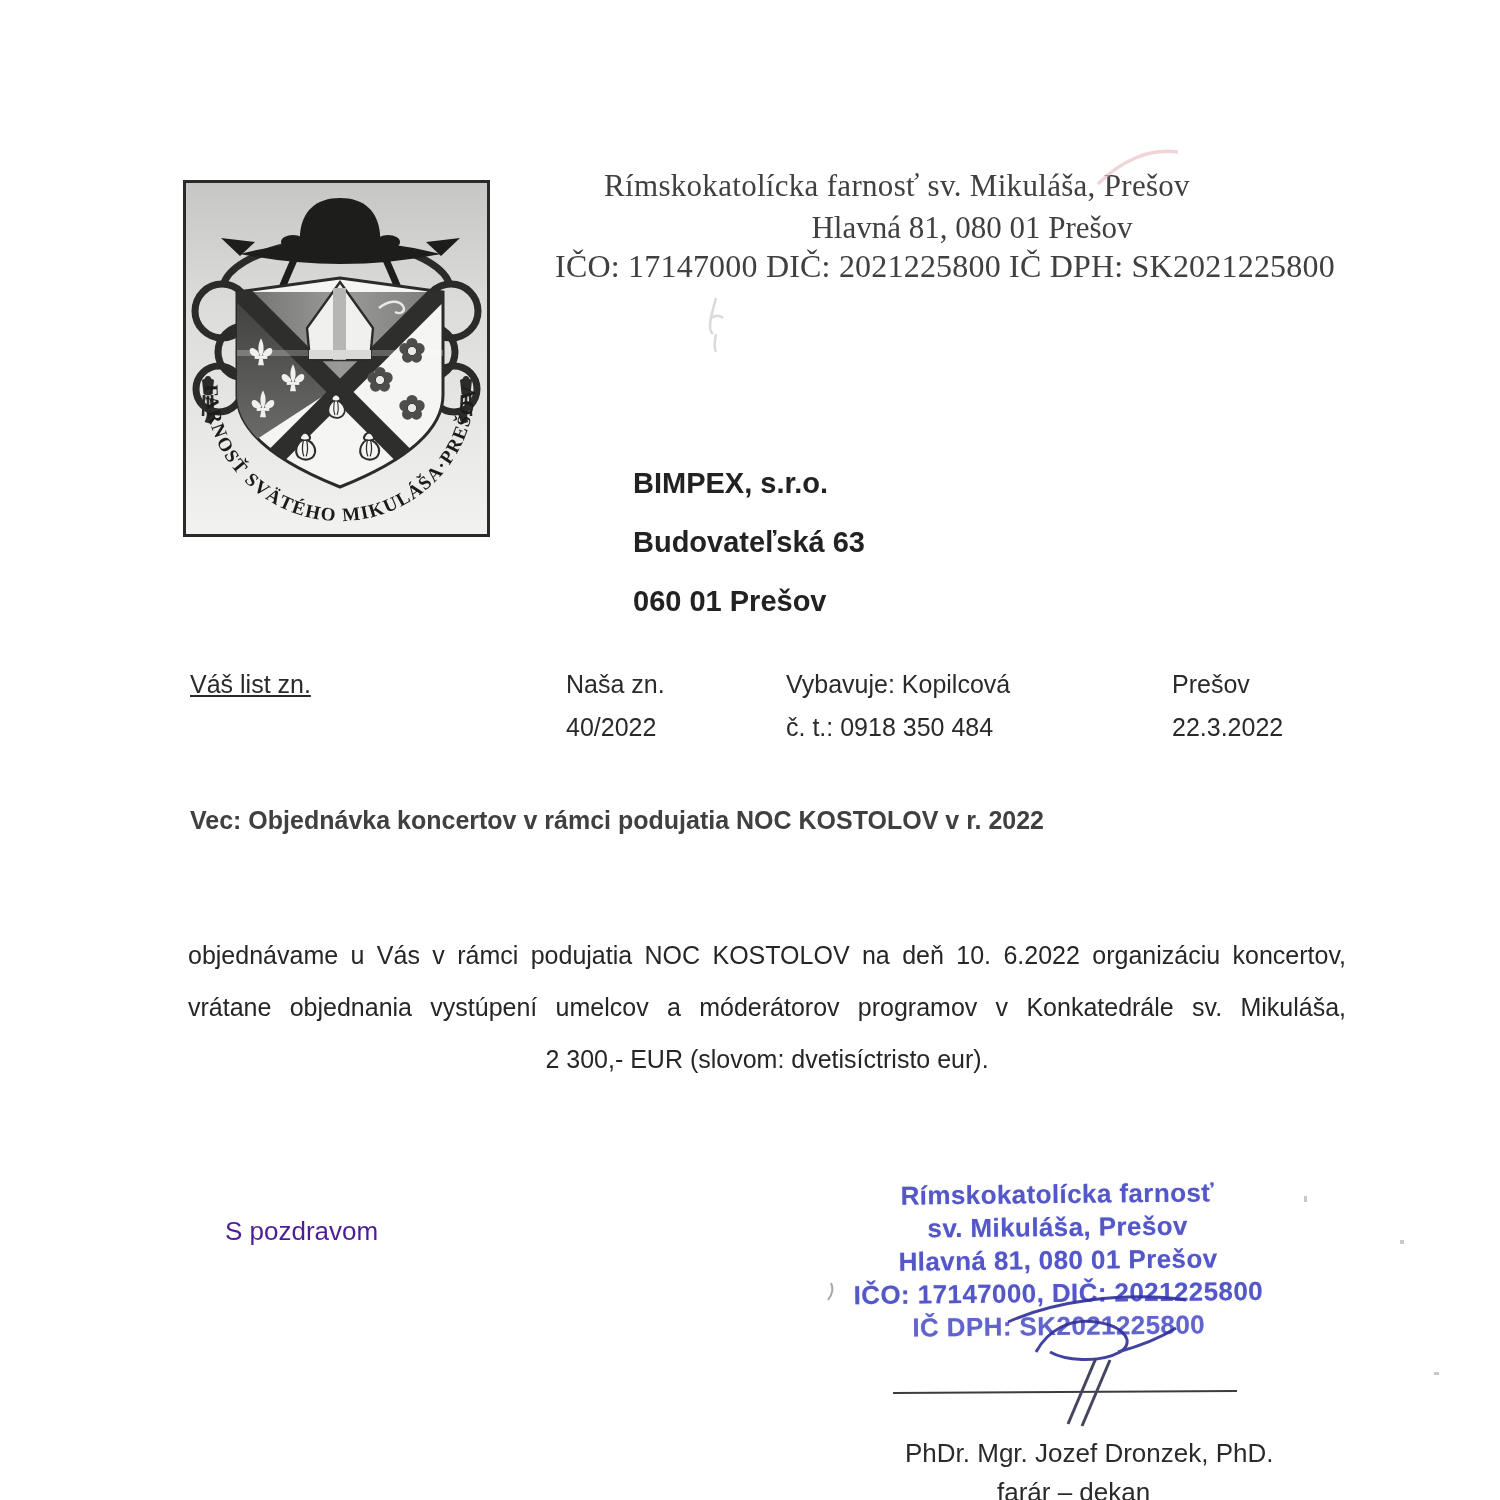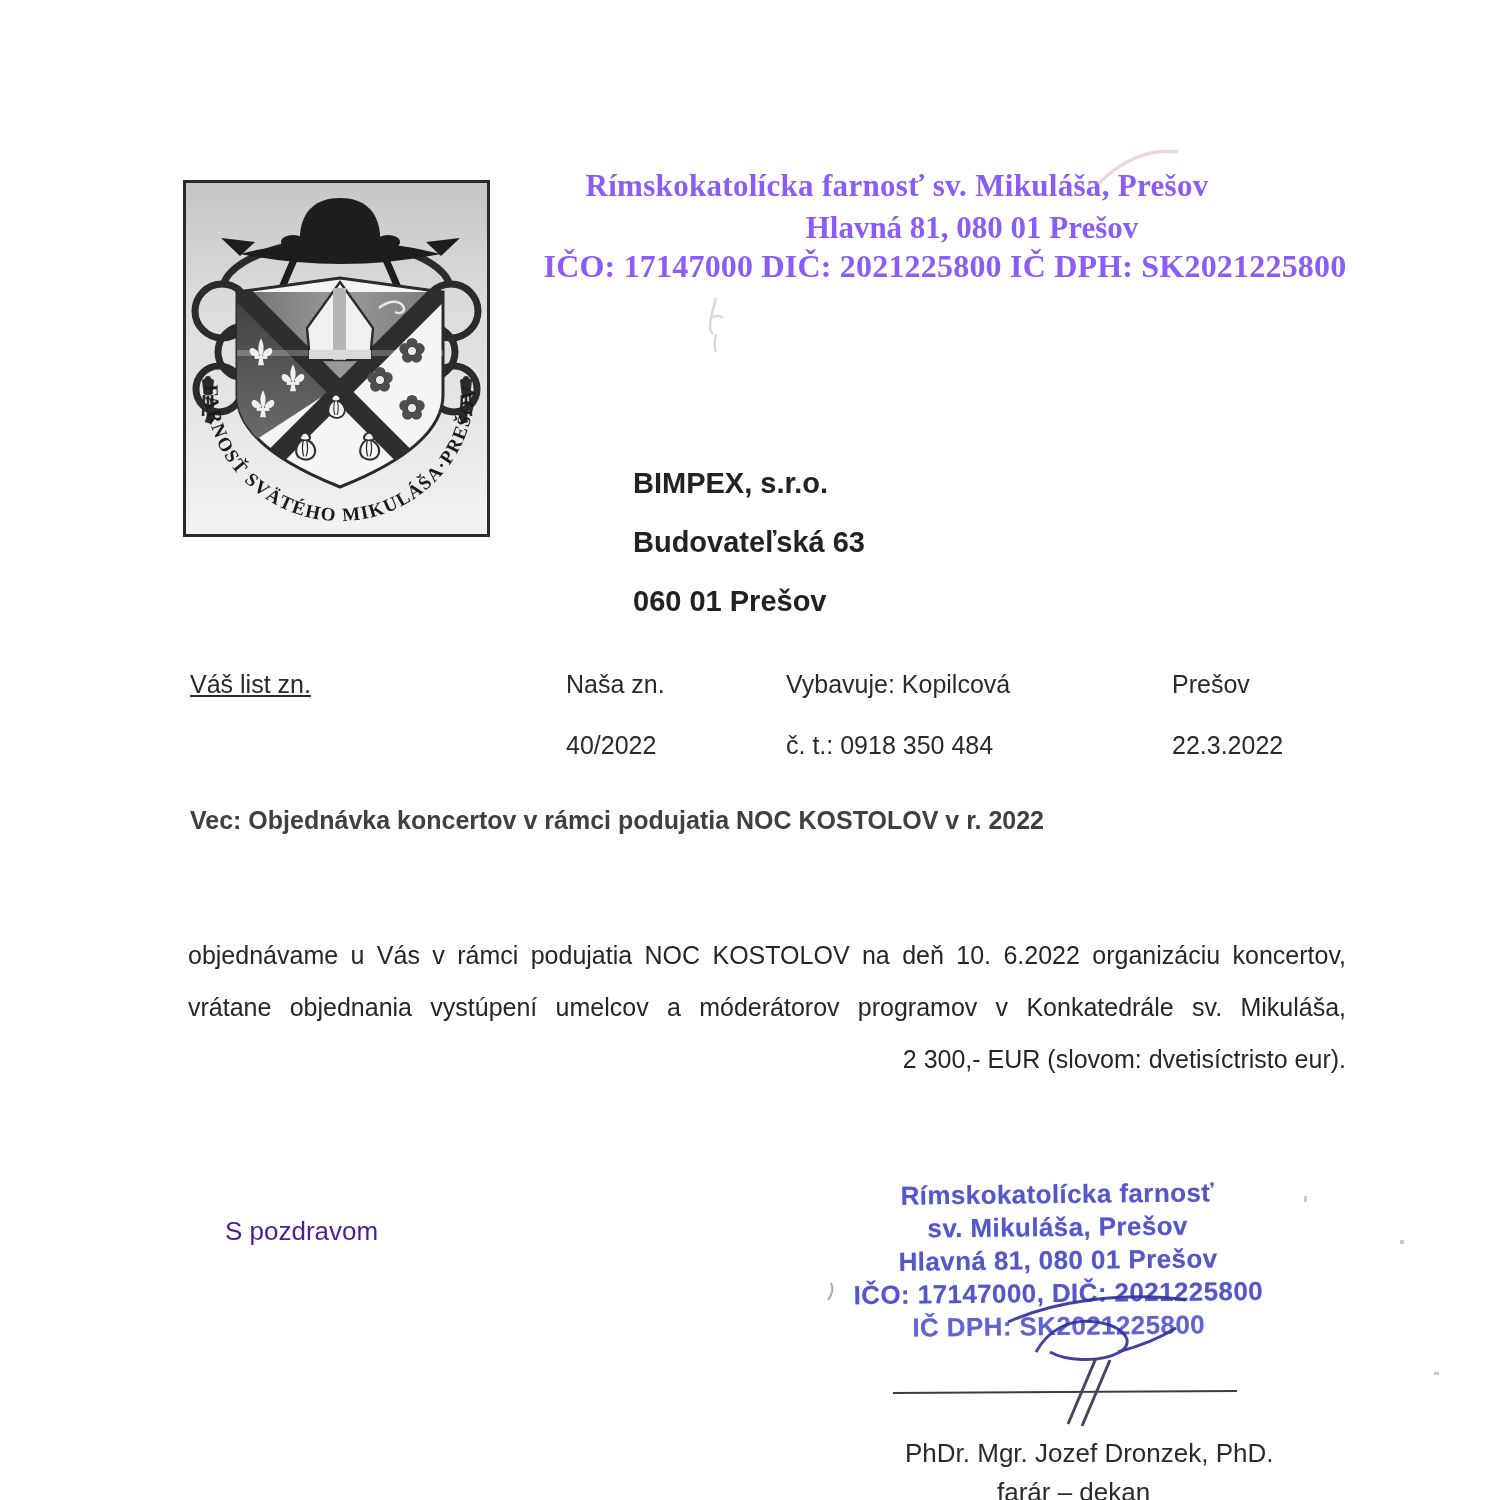--- a/index.html
+++ b/index.html
@@ -10,60 +10,60 @@
     color:#1f1f1f;
     position:relative;
     overflow:hidden;
   }
   .page{position:absolute;inset:0;background:#ffffff;}
 
   
   .hdr{
     position:absolute;
     font-family:"Liberation Serif", serif;
-    font-weight:bold;
-    color:#8b5cf6;
+    font-weight:normal;
+    color:#404040;
     white-space:nowrap;
     transform:translateX(-50%);
   }
   .hdr1{left:897px;top:168px;font-size:31px;letter-spacing:.3px;}
   .hdr2{left:972px;top:210px;font-size:31px;}
   .hdr3{left:945px;top:248px;font-size:32px;letter-spacing:.2px;}
 
   
   .emblem{position:absolute;left:183px;top:180px;width:307px;height:360px;}
   .emblem svg{width:100%;height:100%;display:block;}
 
   
   .recipient{position:absolute;left:633px;top:448px;font-weight:bold;color:#222;}
   .recipient .r-line{font-size:29px;line-height:47px;white-space:nowrap;margin-top:12px;}
 
   
   .ref{position:absolute;top:670px;font-size:25px;color:#2a2a2a;}
-  .ref .l2{margin-top:32px;}
+  .ref .l2{margin-top:14px;}
   .ref-1{left:190px;text-decoration:underline;}
   .ref-2{left:566px;}
   .ref-3{left:786px;}
   .ref-4{left:1172px;}
 
   
   .subject{
     position:absolute;left:190px;top:806px;
     font-size:25px;font-weight:bold;color:#404040;white-space:nowrap;
   }
 
   
   .body-text{position:absolute;left:188px;top:938px;width:1158px;font-size:25px;color:#262626;}
   .body-line{
     height:52px;line-height:34px;
     text-align:justify;text-align-last:justify;
     white-space:normal;
   }
   .body-line.first{text-indent:40px;}
-  .body-line.last{text-align:right;text-align-last:auto;}
+  .body-line.last{text-align:center;text-align-last:auto;}
 
   .closing{position:absolute;left:225px;top:1216px;font-size:26px;color:#4c1d95;}
 
   
   .stamp{
     position:absolute;left:840px;top:1178px;width:436px;
     text-align:center;
     font-weight:bold;font-size:26px;line-height:33px;
     color:#5457c8;
     letter-spacing:.4px;

